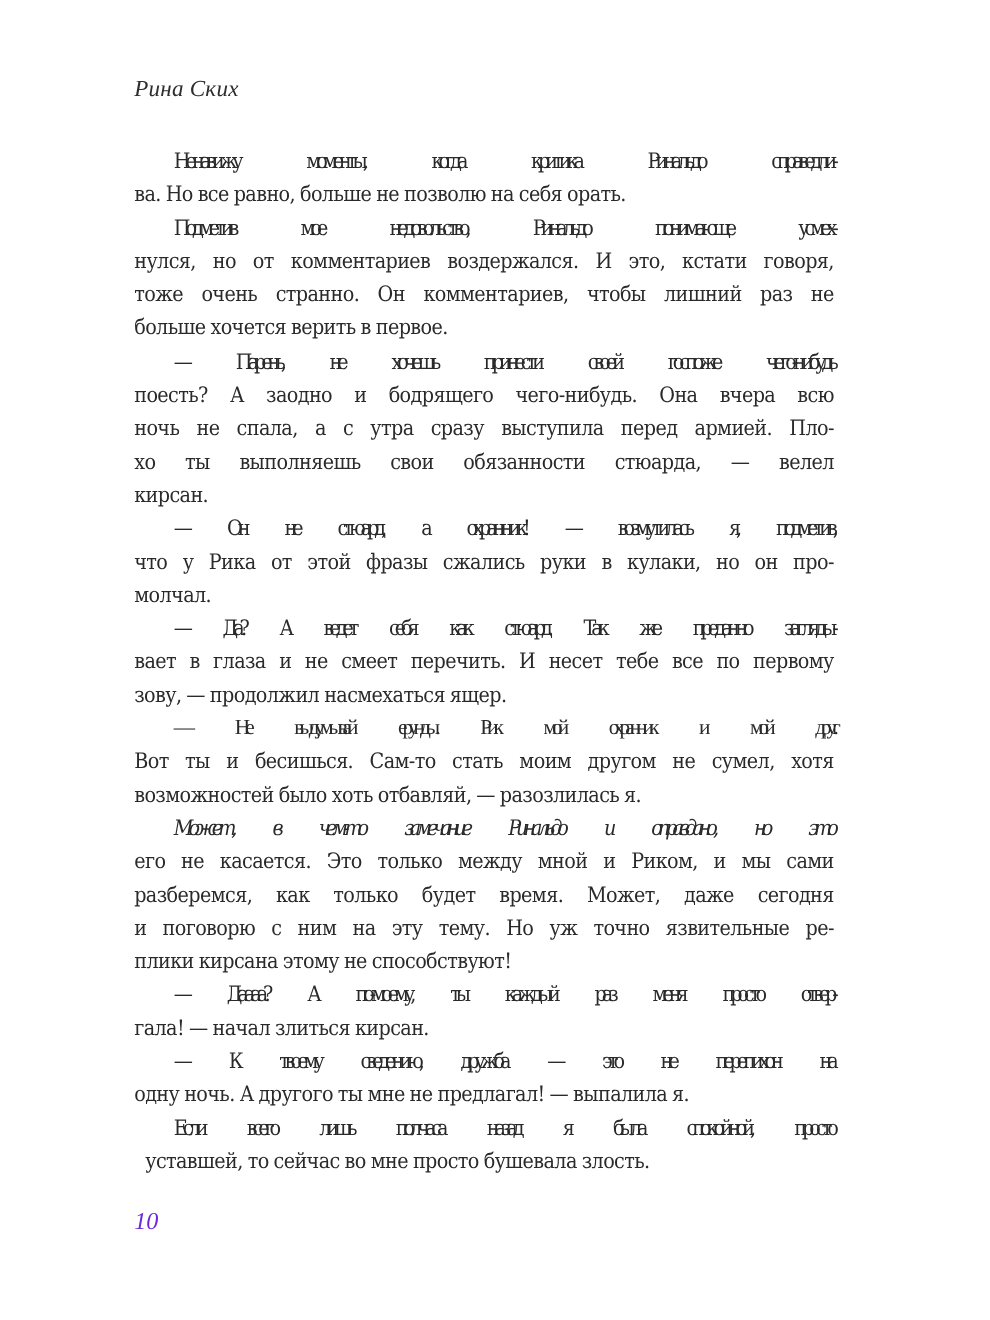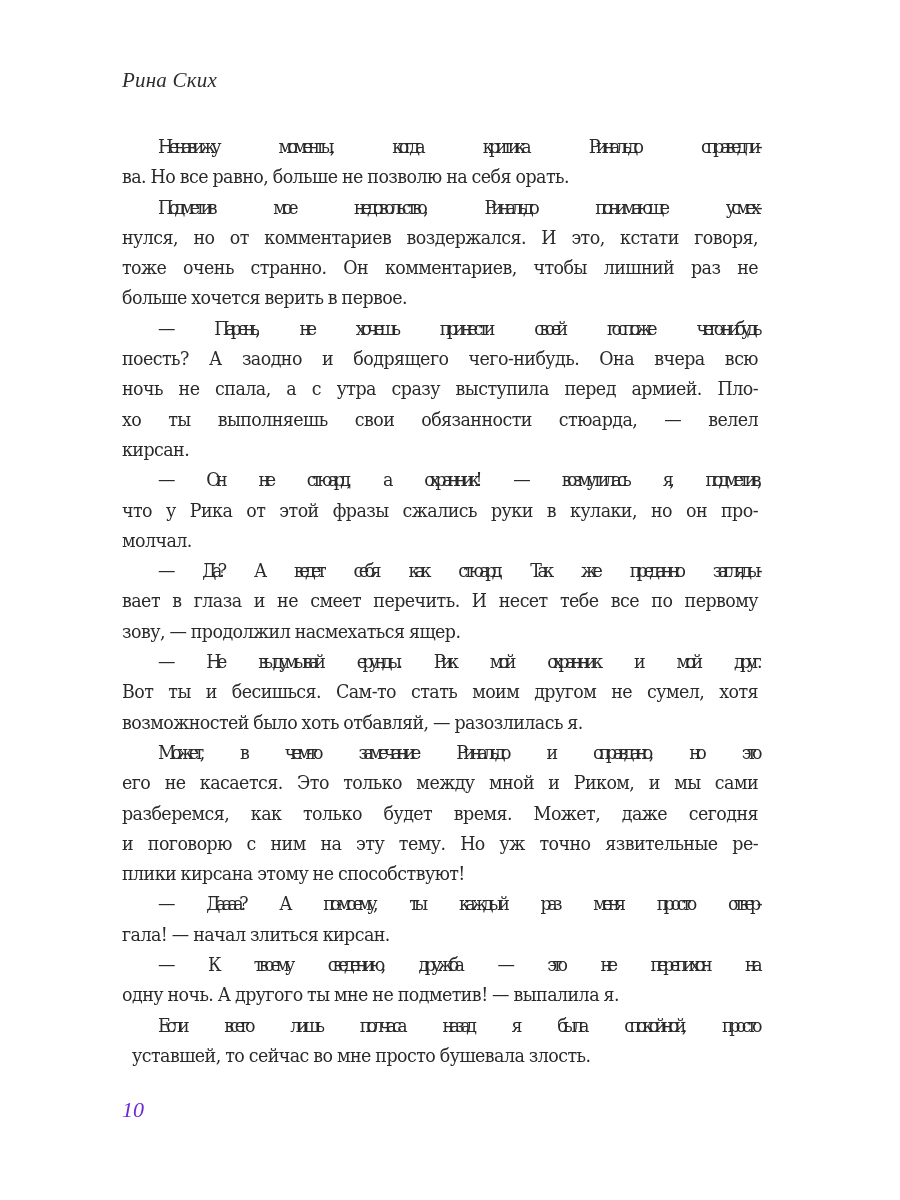--- a/index.html
+++ b/index.html
@@ -108,41 +108,41 @@
       <span class="ln last" style="white-space: nowrap;">молчал.</span>
     </p>
 
     <p class="para">
       <span class="ln first" style="white-space: nowrap; letter-spacing: -4.55px;">— Да? А ведет себя как стюард. Так же преданно загляды-</span>
       <span class="ln" style="white-space: nowrap;">вает в глаза и не смеет перечить. И несет тебе все по первому</span>
       <span class="ln last" style="white-space: nowrap;">зову, — продолжил насмехаться ящер.</span>
     </p>
 
     <p class="para">
-      <span class="ln first" style="white-space: nowrap; letter-spacing: -4.55px;">— Не выдумывай ерунды. Рик мой охранник и мой друг.</span>
+      <span class="ln first" style="white-space: nowrap; letter-spacing: -4.55px; font-family: Liberation Serif, serif;">— Не выдумывай ерунды. Рик мой охранник и мой друг.</span>
       <span class="ln" style="white-space: nowrap;">Вот ты и бесишься. Сам-то стать моим другом не сумел, хотя</span>
       <span class="ln last" style="white-space: nowrap;">возможностей было хоть отбавляй, — разозлилась я.</span>
     </p>
 
     <p class="para">
-      <span class="ln first" style="white-space: nowrap; letter-spacing: -4.55px;">Может, в чем-то замечание Ринальдо и оправдано, но это</span>
+      <span class="ln first" style="white-space: nowrap; letter-spacing: -4.55px; font-style: italic;">Может, в чем-то замечание Ринальдо и оправдано, но это</span>
       <span class="ln" style="white-space: nowrap;">его не касается. Это только между мной и Риком, и мы сами</span>
       <span class="ln" style="white-space: nowrap;">разберемся, как только будет время. Может, даже сегодня</span>
       <span class="ln" style="white-space: nowrap;">и поговорю с ним на эту тему. Но уж точно язвительные ре-</span>
       <span class="ln last" style="white-space: nowrap;">плики кирсана этому не способствуют!</span>
     </p>
 
     <p class="para">
       <span class="ln first" style="white-space: nowrap; letter-spacing: -4.55px;">— Даааа? А по-моему, ты каждый раз меня просто отвер-</span>
       <span class="ln last" style="white-space: nowrap;">гала! — начал злиться кирсан.</span>
     </p>
 
     <p class="para">
       <span class="ln first" style="white-space: nowrap; letter-spacing: -4.55px;">— К твоему сведению, дружба — это не перепихон на</span>
-      <span class="ln last" style="white-space: nowrap;">одну ночь. А другого ты мне не подметив! — выпалила я.</span>
+      <span class="ln last" style="white-space: nowrap;">одну ночь. А другого ты мне не предлагал! — выпалила я.</span>
     </p>
 
     <p class="para">
       <span class="ln first" style="white-space: nowrap; letter-spacing: -4.55px;">Если всего лишь полчаса назад я была спокойной, просто</span>
       <span class="ln last" style="white-space: nowrap; margin-left: 10px;">уставшей, то сейчас во мне просто бушевала злость.</span>
     </p>
 
   </div>
 
   <div class="folio">10</div>

